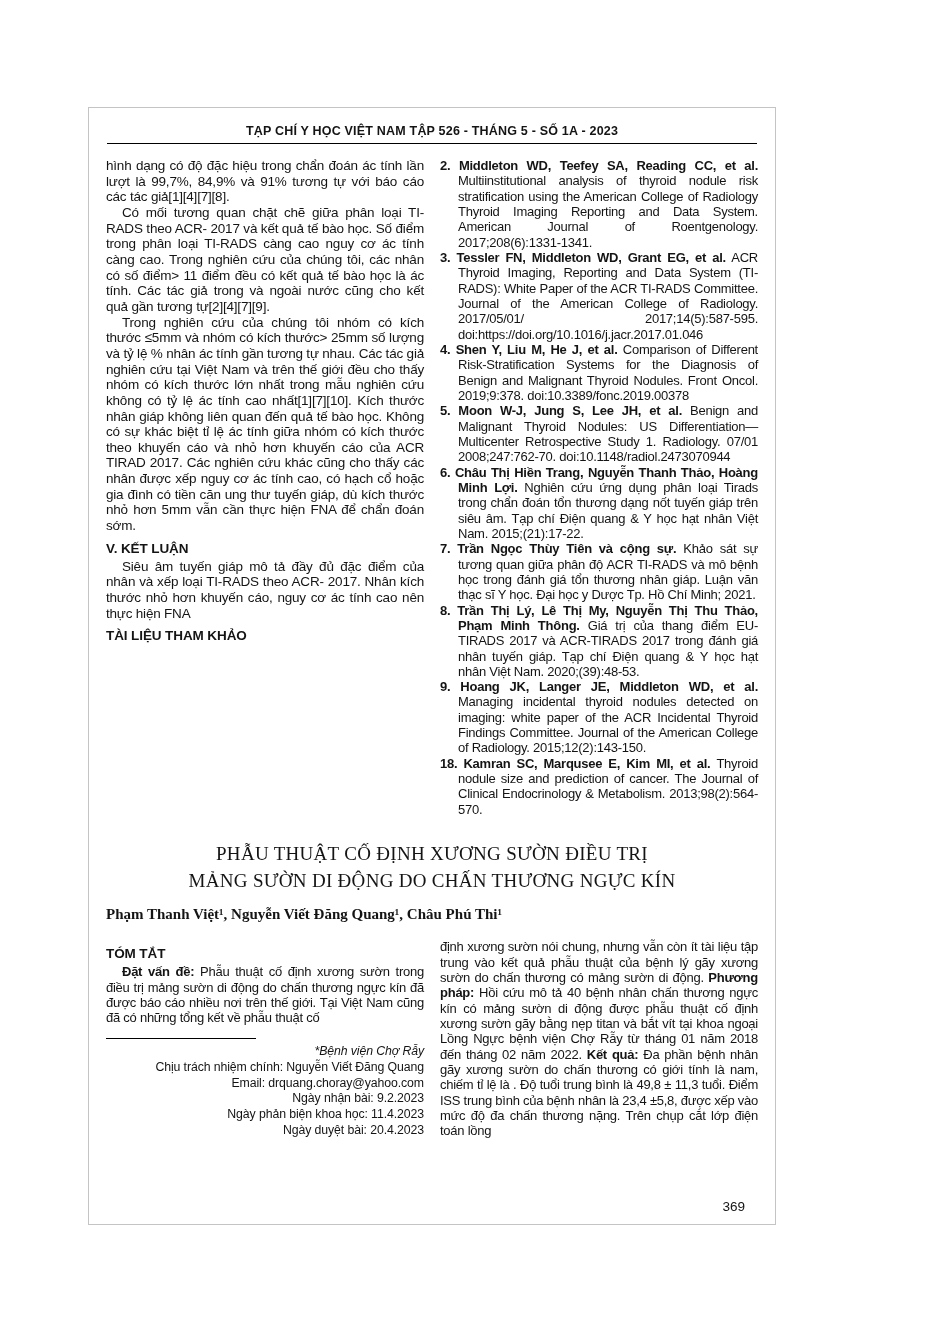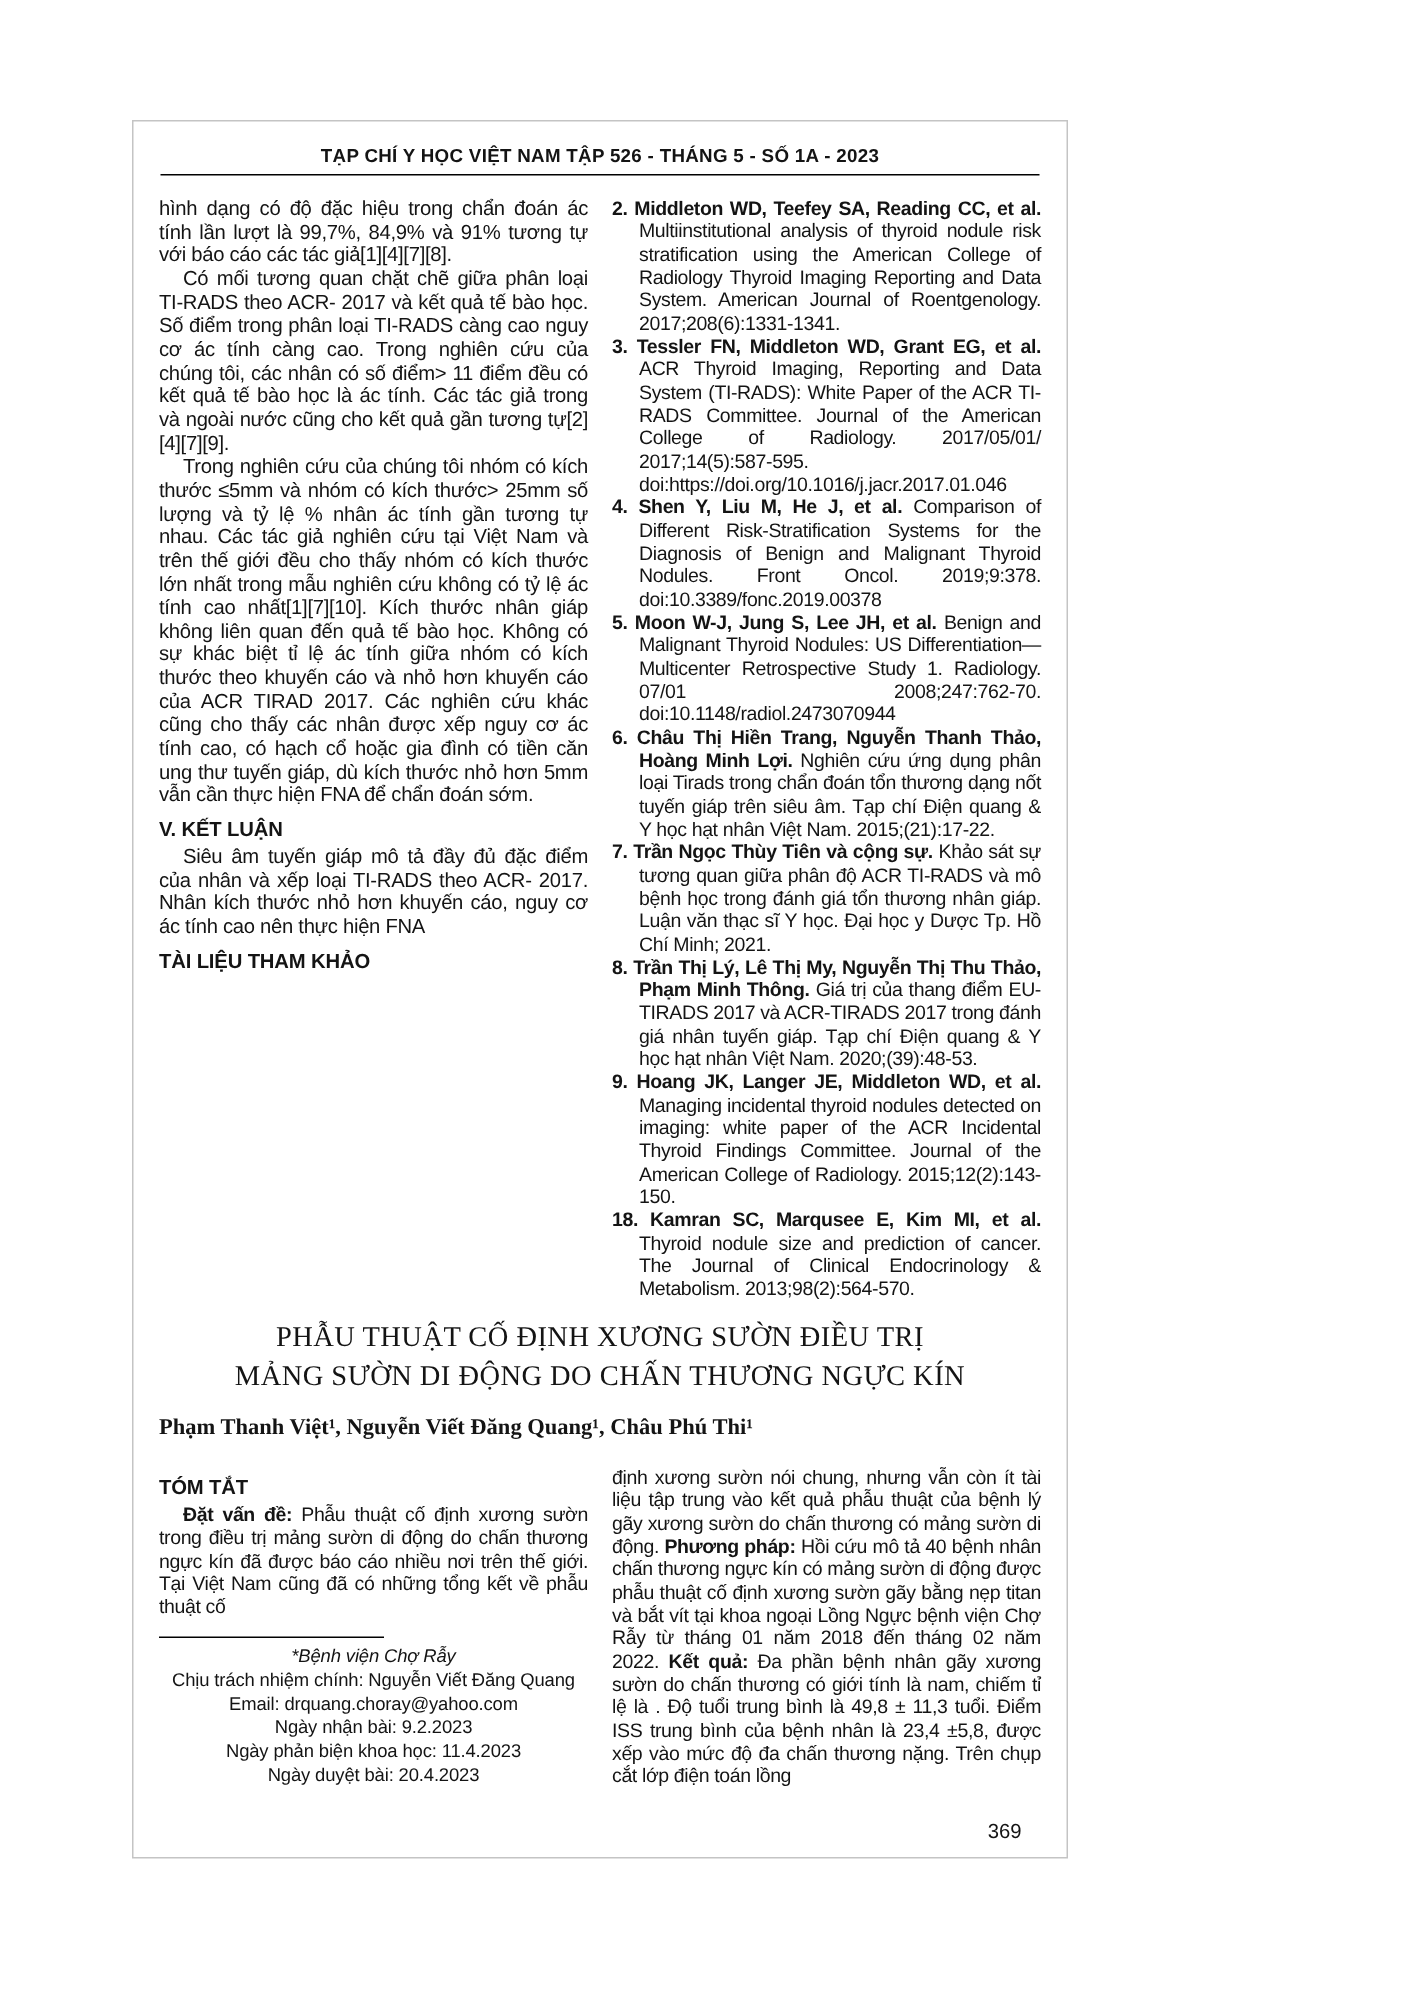--- a/index.html
+++ b/index.html
@@ -4,22 +4,22 @@
 <style>
   * { margin:0; padding:0; box-sizing:border-box; }
   html, body { background:#ffffff; }
   body {
     width:942px; height:1333px; position:relative;
     font-family:"Liberation Sans", sans-serif;
     color:#141414;
     -webkit-font-smoothing:antialiased;
   }
   .page {
-    position:absolute; left:88px; top:80px;
-    width:624px; min-height:1118px;
+    position:absolute; left:88px; top:107px;
+    width:688px; min-height:1118px;
     border:1px solid #c4c4c4;
     background:#fff;
     padding:12px 17px 46px 17px;
   }
   .header {
     text-align:center; font-weight:bold; font-size:12.5px;
     letter-spacing:0.2px;
     padding-bottom:5px; margin:4px 1px 14px 1px;
     border-bottom:1.6px solid #000;
   }
@@ -30,39 +30,39 @@
   }
   p.indent { text-indent:16px; }
   h3.heading {
     font-size:13.5px; font-weight:bold; text-align:left;
     margin:7px 0 3px 0; letter-spacing:-0.1px;
   }
   .ref {
     font-size:13px; line-height:1.18; letter-spacing:-0.25px;
     padding-left:18px; text-indent:-18px;
   }
-  .section1 { margin-bottom:12px; }
+  .section1 { margin-bottom:24px; }
   .title {
     font-family:"Liberation Serif", serif; font-weight:normal;
     font-size:19px; line-height:1.4; text-align:center;
     letter-spacing:0.3px; margin-top:8px;
   }
   .authors {
     font-family:"Liberation Serif", serif; font-weight:bold;
     font-size:15px; text-align:left; padding-right:34px;
     margin-top:12px; margin-bottom:16px;
   }
   .abstract-heading { margin-top:0; }
   .abstract {
     font-size:13px; line-height:1.18; letter-spacing:-0.25px;
   }
   .abs-left { display:flex; flex-direction:column; justify-content:space-between; }
   .footnote {
     margin-top:12px; font-size:12.3px; line-height:1.28;
-    text-align:center; letter-spacing:-0.1px;
+    text-align:right; letter-spacing:-0.1px;
   }
   .footnote-rule { width:150px; border-top:1px solid #000; margin-bottom:5px; }
   .footnote .it { font-style:italic; }
   .page-number {
     position:absolute; right:30px; bottom:10px; font-size:13.5px;
   }
 </style>
 </head>
 <body>
 

